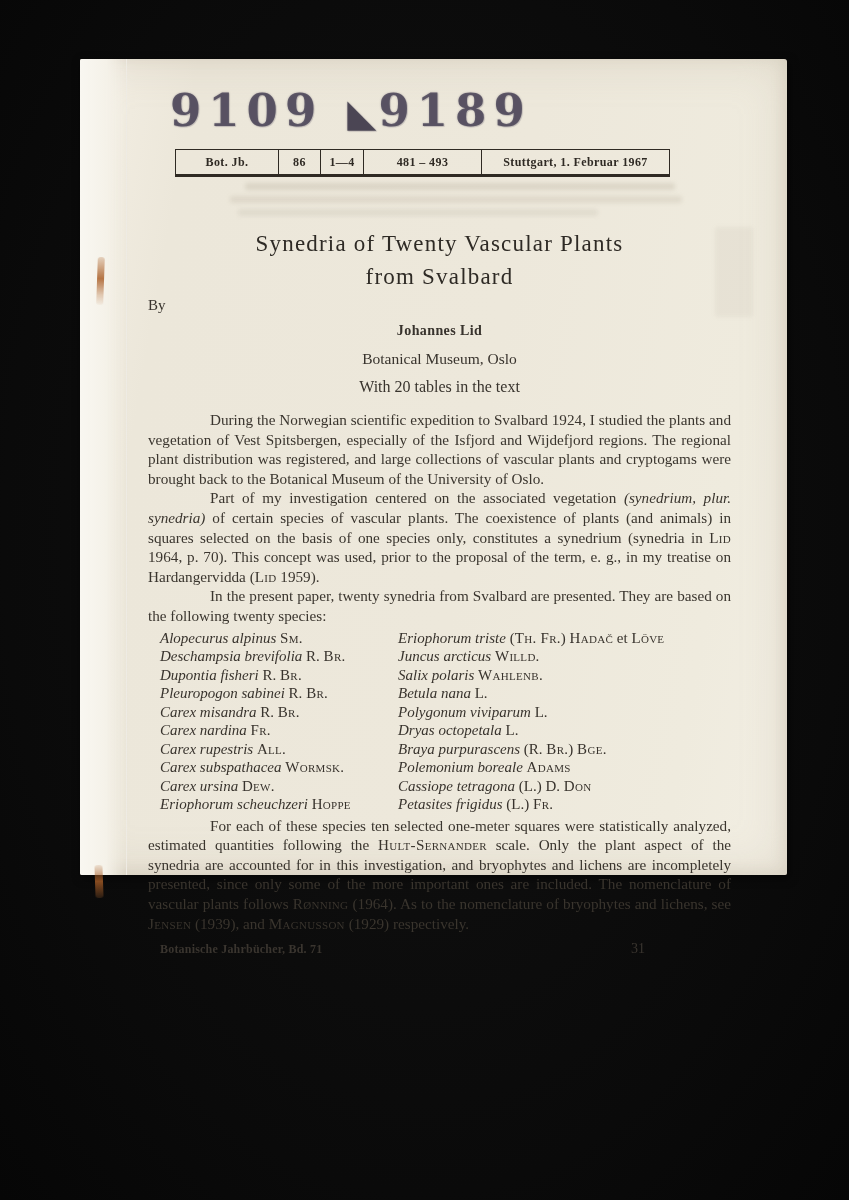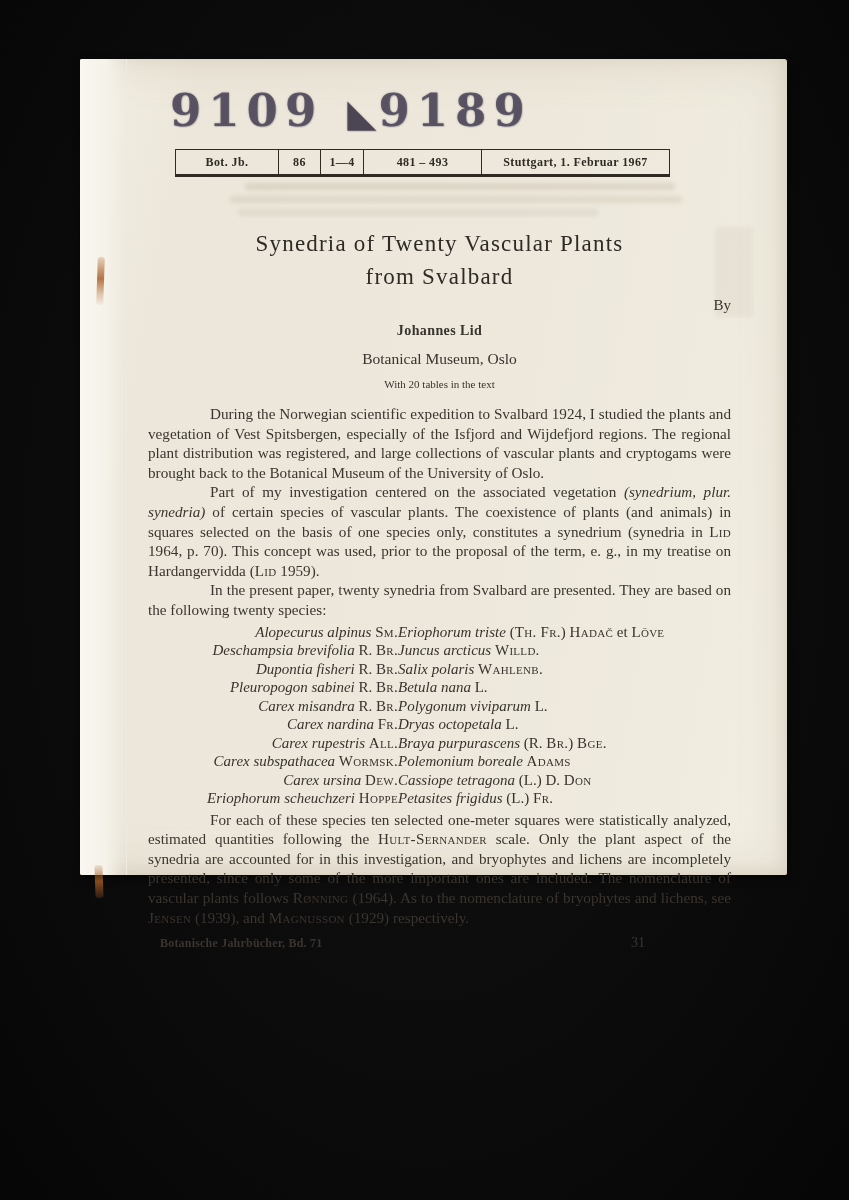--- a/index.html
+++ b/index.html
@@ -60,33 +60,33 @@
     border-right:1.4px solid #2f2a23;padding:5px 4px 4px;text-align:center;box-sizing:border-box;
     white-space:nowrap;
   }
   .jcell:last-child{border-right:none;flex:1;}
   .jc-0{width:103px;} .jc-1{width:42px;} .jc-2{width:43px;} .jc-3{width:118px;}
 
   .title{
     margin:50px 0 4px 0;text-align:center;font-weight:normal;
     font-size:23px;line-height:33px;letter-spacing:1.2px;color:#2e2a25;
   }
-  .byline{text-align:right;font-size:15px;}
+  .byline{text-align:left;font-size:15px;}
   .author{margin-top:9px;text-align:center;font-size:14px;font-weight:bold;letter-spacing:.4px;}
   .affiliation{margin-top:11px;text-align:center;font-size:15.5px;}
-  .tables-note{margin-top:10px;text-align:center;font-size:11px;}
+  .tables-note{margin-top:10px;text-align:center;font-size:16px;}
 
   .body-para{
     margin:0;font-size:15.2px;line-height:19.6px;text-align:justify;
     text-indent:62px;color:#3a352e;
   }
   .body-para.first{margin-top:14px;}
 
   .species-columns{display:flex;margin:3px 0 0 12px;}
-  .species-col-left{width:238px;text-align:right;}
+  .species-col-left{width:238px;}
   .species-col-right{flex:1;}
   .species-item{font-size:15px;line-height:18.5px;white-space:nowrap;}
 
   .seg-i{font-style:italic;}
   .seg-sc{font-variant:small-caps;letter-spacing:.3px;}
 
   .para-after-list{margin-top:2px;}
 
   .footer-row{
     display:flex;justify-content:space-between;align-items:baseline;

